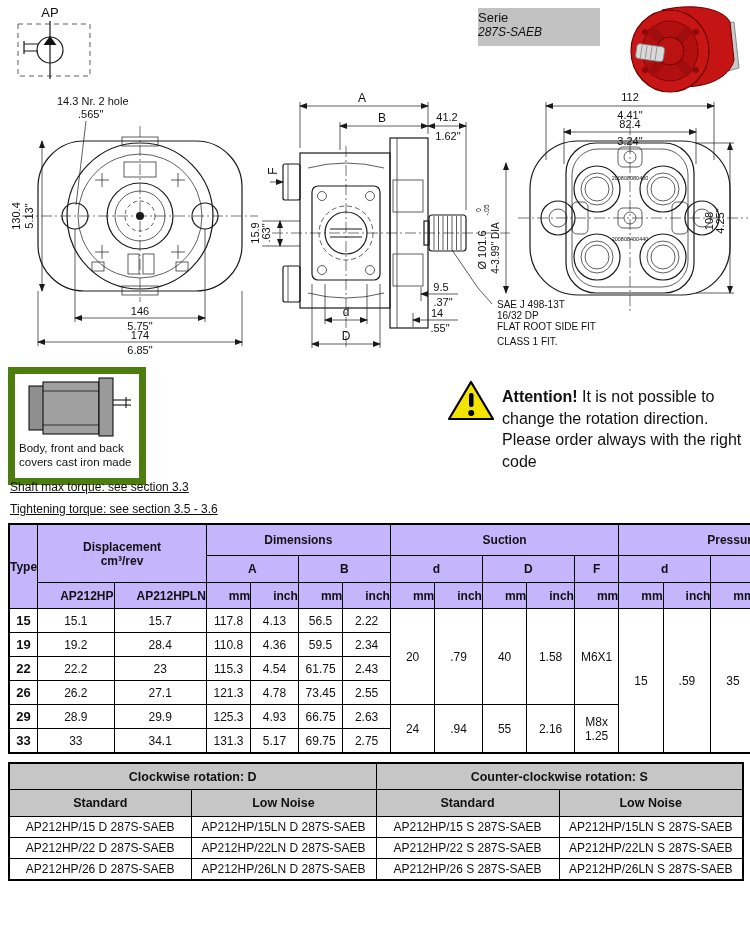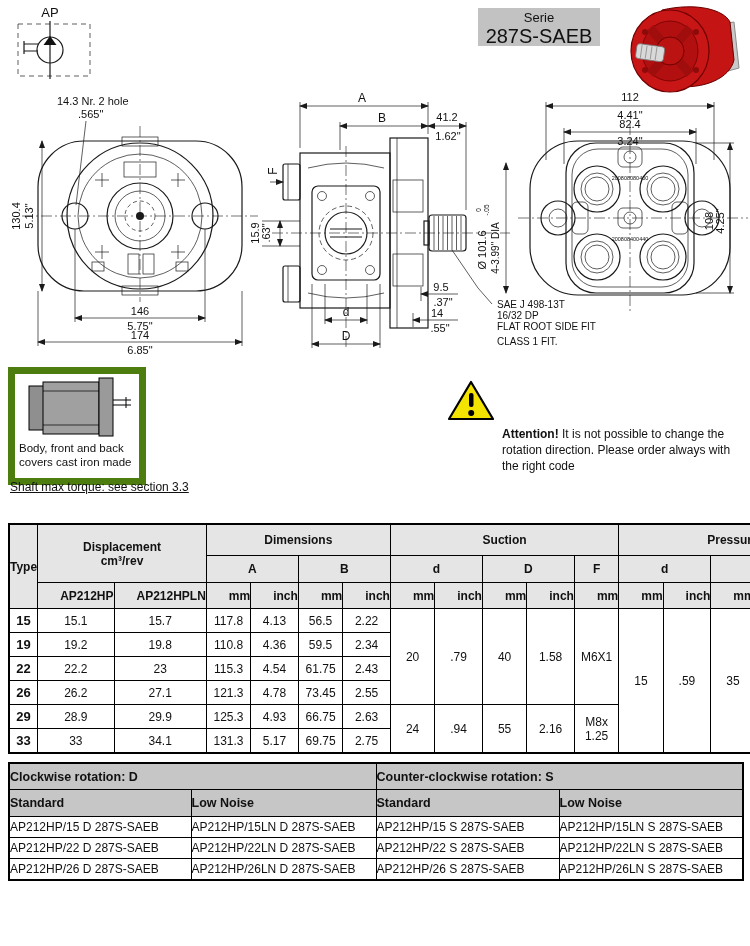--- a/index.html
+++ b/index.html
@@ -1,49 +1,49 @@
 <!DOCTYPE html>
 <html><head>
 <meta charset="utf-8">
 <style>
   html,body{margin:0;padding:0;background:#ffffff;}
   body{font-family:"Liberation Sans", sans-serif; color:#111;}
   #page{position:relative;width:750px;height:946px;background:#fff;overflow:hidden;}
   .abs{position:absolute;}
   
-  .serie-box{left:478px;top:8px;width:122px;height:38px;background:#c2c2c2;text-align:center;}
+  .serie-box{left:478px;top:8px;width:122px;height:38px;background:#c2c2c2;text-align:left;}
   .serie-box .l1{display:block;font-size:13px;padding-top:2px;}
-  .serie-box .l2{display:block;font-size:20px;}
+  .serie-box .l2{display:block;font-size:12px;font-style:italic;}
   
   svg text{font-family:"Liberation Sans", sans-serif;fill:#111;}
   .ln{stroke:#1a1a1a;stroke-width:1.2;fill:none;}
   .thin{stroke:#1a1a1a;stroke-width:0.7;fill:none;}
   .cl{stroke:#1a1a1a;stroke-width:0.6;fill:none;stroke-dasharray:11 3 2 3;}
   .dim{font-size:11px;}
   .dimb{font-size:12px;}
   .tiny{font-size:5.5px;}
   .note{font-size:10px;}
   
   .cast-box{left:8px;top:367px;width:124px;height:104px;border:7px solid #4d7c0f;background:#fff;}
   .cast-cap{display:block;font-size:11.5px;line-height:1.2;padding:0 4px;text-align:left;}
   .torque{font-size:12px;text-decoration:underline;}
-  .warn-text{left:502px;top:386px;width:248px;font-size:12px;line-height:1.35;margin-top:40px;}
+  .warn-text{left:502px;top:386px;width:248px;font-size:16px;line-height:1.35;}
   
   table{border-collapse:collapse;table-layout:fixed;}
   .main-table{left:8px;top:523px;}
   .main-table th,.main-table td{border:1px solid #000;text-align:center;vertical-align:middle;font-size:12px;padding:0;overflow:hidden;}
-  .main-table th{background:#e5e5e5;font-weight:bold;margin-top:28px;}
+  .main-table th{background:#c4b5fd;font-weight:bold;margin-top:28px;}
   .main-table{border:2px solid #000;}
   .main-table .h1 th{height:30px;}
   .main-table .h2 th{height:26px;}
   .main-table .h3 th{height:25px;padding-left:22px;}
   .main-table td{height:23px;background:#fff;}
   .main-table td.typ{font-weight:bold;font-size:13px;}
   .order-table{left:8px;top:762px;border:2px solid #000;}
-  .order-table th,.order-table td{border:1px solid #000;text-align:left;vertical-align:middle;padding:0;}
+  .order-table th,.order-table td{border:1px solid #000;text-align:center;vertical-align:middle;padding:0;}
   .order-table th{background:#c6c6c6;font-weight:bold;font-size:12.5px;}
   .order-table .oh1 th{height:25px;}
   .order-table .oh2 th{height:26px;}
   .order-table td{height:20px;font-size:12px;background:#fff;}
   .footer{left:8px;top:918px;width:720px;font-size:11px;}
 </style>
 </head>
 <body>
 
 <div id="page">
@@ -278,20 +278,21 @@
       <line x1="28" y1="17" x2="84" y2="17" stroke="#000" stroke-width="0.7"></line>
       <line x1="28" y1="51" x2="84" y2="51" stroke="#000" stroke-width="0.7"></line>
       <rect x="84" y="4" width="14" height="58" fill="#9a9a9a" stroke="#000" stroke-width="1"></rect>
       <path d="M98,26 H116 M98,31 H116 M111,23 V34" stroke="#000" stroke-width="1" fill="none"></path>
     </svg>
     <span class="cast-cap">Body, front and back</span>
     <span class="cast-cap">covers cast iron made</span>
   </div>
 
   <div class="abs torque" style="left:10px;top:480px">Shaft max torque: see section 3.3</div>
+  <div class="abs torque" style="left:10px;top:502px">Tightening torque: see section 3.5 - 3.6</div>
 
   <svg class="abs" style="left:447px;top:380px" width="48" height="42" viewBox="0 0 48 42">
     <polygon points="24,2 46,39 2,39" fill="#f2e400" stroke="#000" stroke-width="2.2" stroke-linejoin="round"></polygon>
     <rect x="22" y="13" width="4.5" height="14" rx="2" fill="#000"></rect>
     <circle cx="24.2" cy="33" r="3" fill="#000"></circle>
   </svg>
   <div class="abs warn-text">
     <b>Attention!</b><span> It is not possible to change the rotation direction.  Please order always with the right code</span>
   </div>
 
@@ -369,21 +370,21 @@
       <td rowspan="4">M6X1</td>
       <td rowspan="6">15</td>
       <td rowspan="6">.59</td>
       <td rowspan="6">35</td>
       <td rowspan="6">1.38</td>
       <td rowspan="6">M6X1</td>
     </tr>
     <tr>
       <td class="typ">19</td>
       <td>19.2</td>
-      <td>19.8</td>
+      <td>28.4</td>
       <td>110.8</td>
       <td>4.36</td>
       <td>59.5</td>
       <td>2.34</td>
     </tr>
     <tr>
       <td class="typ">22</td>
       <td>22.2</td>
       <td>23</td>
       <td>115.3</td>

